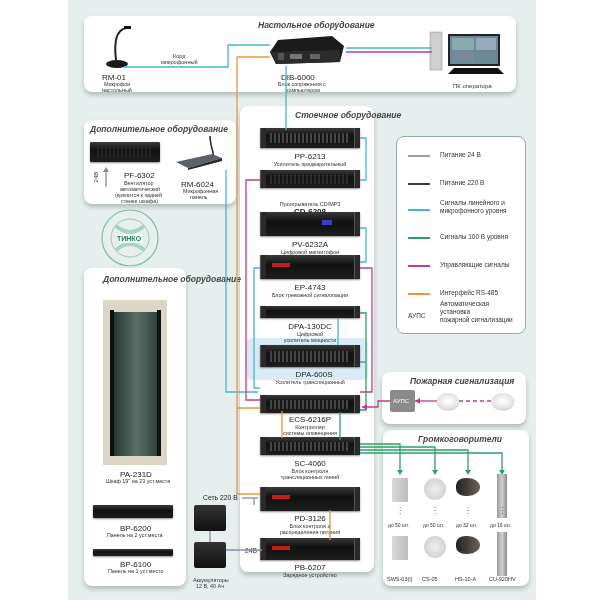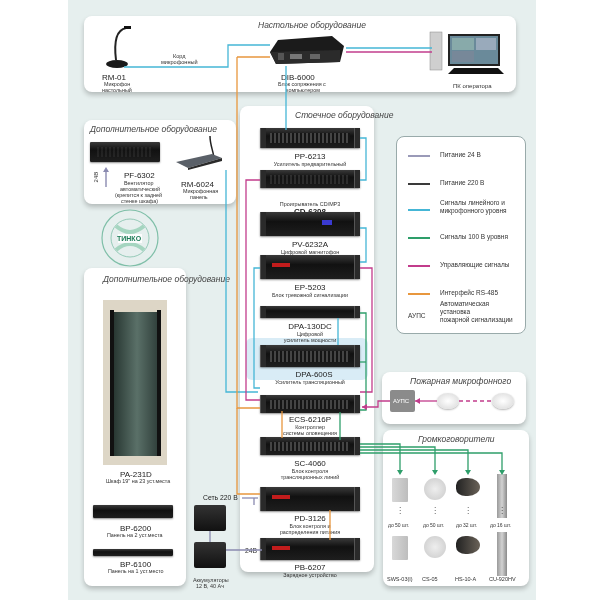--- a/index.html
+++ b/index.html
@@ -1,19 +1,19 @@
 <!DOCTYPE html>
 <html><head>
 <meta charset="utf-8">
 <style>
   html,body{margin:0;padding:0;}
   body{width:600px;height:600px;background:#ffffff;position:relative;overflow:hidden;font-family:"Liberation Sans",sans-serif;color:#333;}
   .bg{position:absolute;left:68px;top:0;width:468px;height:600px;background:#e6efee;}
   .panel{position:absolute;background:#fff;border-radius:8px;box-shadow:0 3px 5px rgba(0,0,0,.22);}
-  .ptitle{position:absolute;font-style:italic;font-size:8.5px;color:#444;white-space:nowrap;}
+  .ptitle{position:absolute;font-style:italic;font-size:8.5px;color:#444;white-space:nowrap;font-weight:bold;}
   .model{position:absolute;font-size:8px;color:#222;text-align:center;white-space:nowrap;line-height:9px;}
   .desc{position:absolute;font-size:5.4px;color:#333;text-align:center;line-height:6.2px;white-space:nowrap;}
   .dev{position:absolute;background:linear-gradient(#3a3a3a,#111 40%,#1e1e1e);border-radius:1px;box-shadow:0 1px 2px rgba(0,0,0,.45);}
   .dev .ear{position:absolute;top:0;width:5px;height:100%;background:#2a2a2a;border-left:1px solid #555;}
   .dev .grid{position:absolute;left:10%;right:10%;top:25%;height:50%;background:repeating-linear-gradient(90deg,#444 0 2px,#151515 2px 4px);}
   .dev .disp{position:absolute;background:#c21c1c;height:4px;}
   .dev .lcd{position:absolute;background:#3a3ad0;height:5px;width:10px;}
   .lg-row{position:absolute;left:0;width:140px;height:14px;}
   .lg-line{position:absolute;left:12px;top:7px;width:22px;height:1.5px;}
   .lg-text{position:absolute;left:44px;top:0;font-size:6.5px;color:#333;line-height:8px;white-space:nowrap;}
@@ -132,21 +132,21 @@
       <div class="ear" style="right:0"></div>
       <div class="lcd" style="left:62px;top:8px"></div>
     </div>
     <div class="model" style="left: 260px; width: 100px; top: 240px;">PV-6232A</div>
     <div class="desc" style="left: 250px; width: 120px; top: 249px;">Цифровой магнитофон</div>
     <div class="dev" style="left: 260px; top: 255px; width: 100px; height: 24px;">
       <div class="ear" style="left:0"></div>
       <div class="ear" style="right:0"></div>
       <div class="disp" style="left:12px;top:8px;width:18px"></div>
     </div>
-    <div class="model" style="left: 260px; width: 100px; top: 283px;">EP-5203</div>
+    <div class="model" style="left: 260px; width: 100px; top: 283px;">EP-4743</div>
     <div class="desc" style="left: 250px; width: 120px; top: 292px;">Блок тревожной сигнализации</div>
     <div class="dev" style="left: 260px; top: 306px; width: 100px; height: 12px;">
       <div class="ear" style="left:0"></div>
       <div class="ear" style="right:0"></div>
     </div>
     <div class="model" style="left: 260px; width: 100px; top: 322px;">DPA-130DC</div>
     <div class="desc" style="left: 250px; width: 120px; top: 331px;">Цифровой</div>
     <div class="desc" style="left: 250px; width: 120px; top: 337px;">усилитель мощности</div>
     <div class="dev" style="left: 260px; top: 345px; width: 100px; height: 22px;">
       <div class="ear" style="left:0"></div>
@@ -238,21 +238,21 @@
       <div class="lg-line" style="background: rgb(232, 151, 62);"></div>
       <div class="lg-text" style="top: 3px;">Интерфейс RS-485</div>
     </div>
     <div class="lg-text" style="left: 12px; top: 176px;">АУПС</div>
     <div class="lg-text" style="top: 164px;">Автоматическая</div>
     <div class="lg-text" style="top: 172px;">установка</div>
     <div class="lg-text" style="top: 180px;">пожарной сигнализации</div>
   </div>
 
 <div class="panel" style="left:382px;top:372px;width:144px;height:52px;"></div>
-<div class="ptitle" style="left:410px;top:376px;">Пожарная микрофонного</div>
+<div class="ptitle" style="left:410px;top:376px;">Пожарная сигнализация</div>
 <div style="position:absolute;left:390px;top:390px;width:25px;height:22px;background:#8b8b8b;border-radius:2px;"></div>
 <div class="desc" style="left:393px;top:398px;color:#fff;font-size:6px;">АУПС</div>
 <div style="position:absolute;left:437px;top:393px;width:22px;height:16px;border-radius:50%;background:radial-gradient(#fff,#d6d6d6);box-shadow:0 1px 2px rgba(0,0,0,.3);"></div>
 <div style="position:absolute;left:492px;top:393px;width:22px;height:16px;border-radius:50%;background:radial-gradient(#fff,#d6d6d6);box-shadow:0 1px 2px rgba(0,0,0,.3);"></div>
 
 <div class="panel" style="left:383px;top:430px;width:146px;height:156px;"></div>
 <div class="ptitle" style="left:418px;top:434px;">Громкоговорители</div>
 <div id="speakers">
     <div style="position: absolute; width: 16px; height: 24px; background: linear-gradient(90deg, rgb(216, 216, 216), rgb(189, 189, 189)); border-radius: 1px; left: 392px; top: 478px;"></div>
     <div style="position: absolute; width: 16px; height: 24px; background: linear-gradient(90deg, rgb(216, 216, 216), rgb(189, 189, 189)); border-radius: 1px; left: 392px; top: 536px;"></div>

